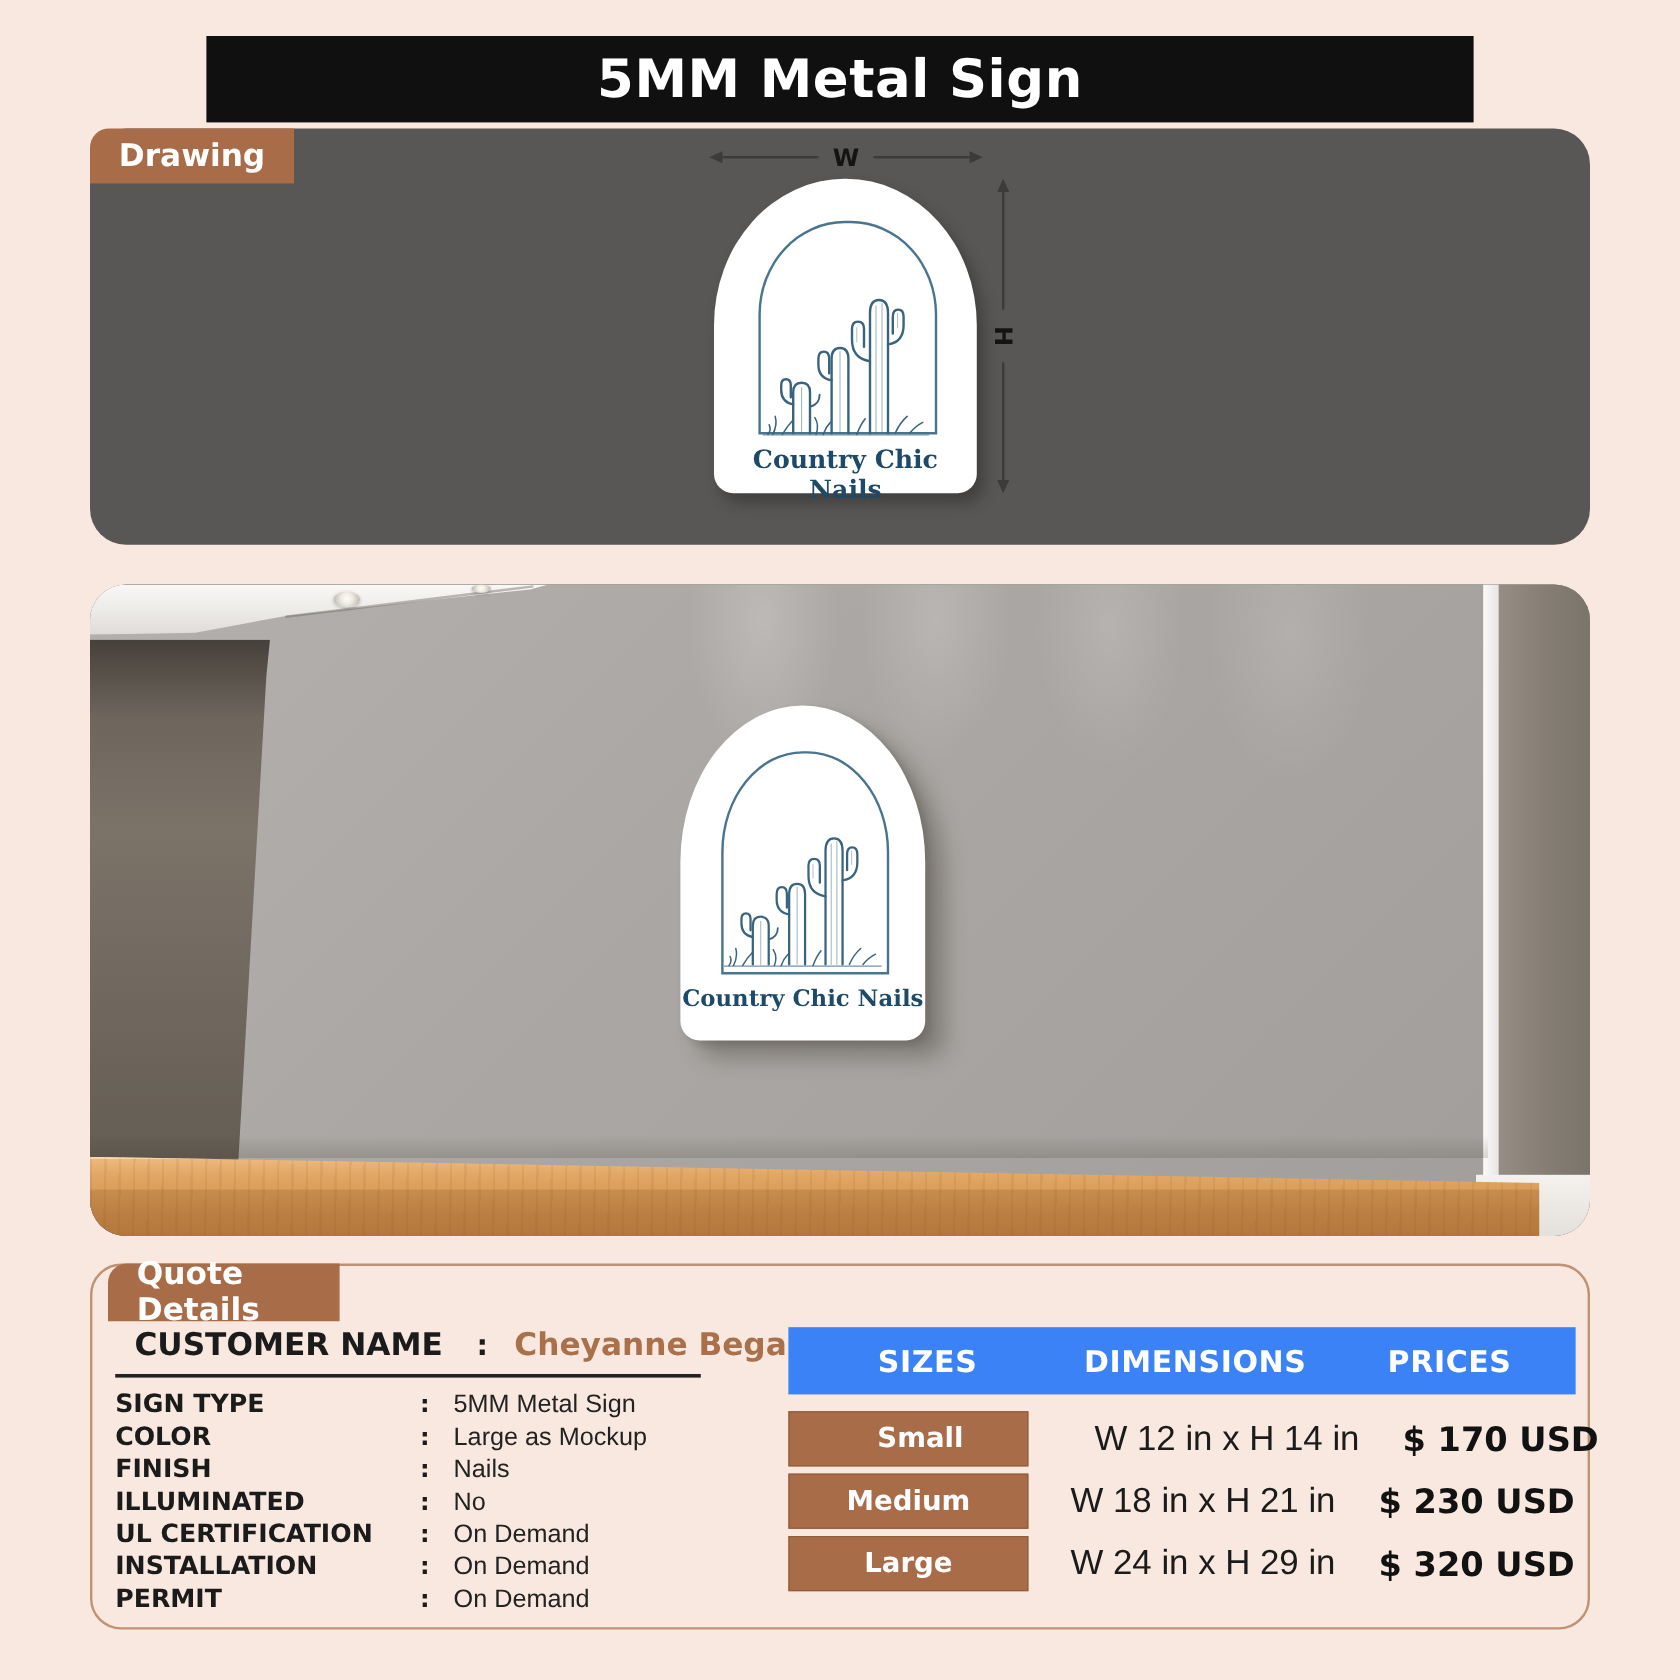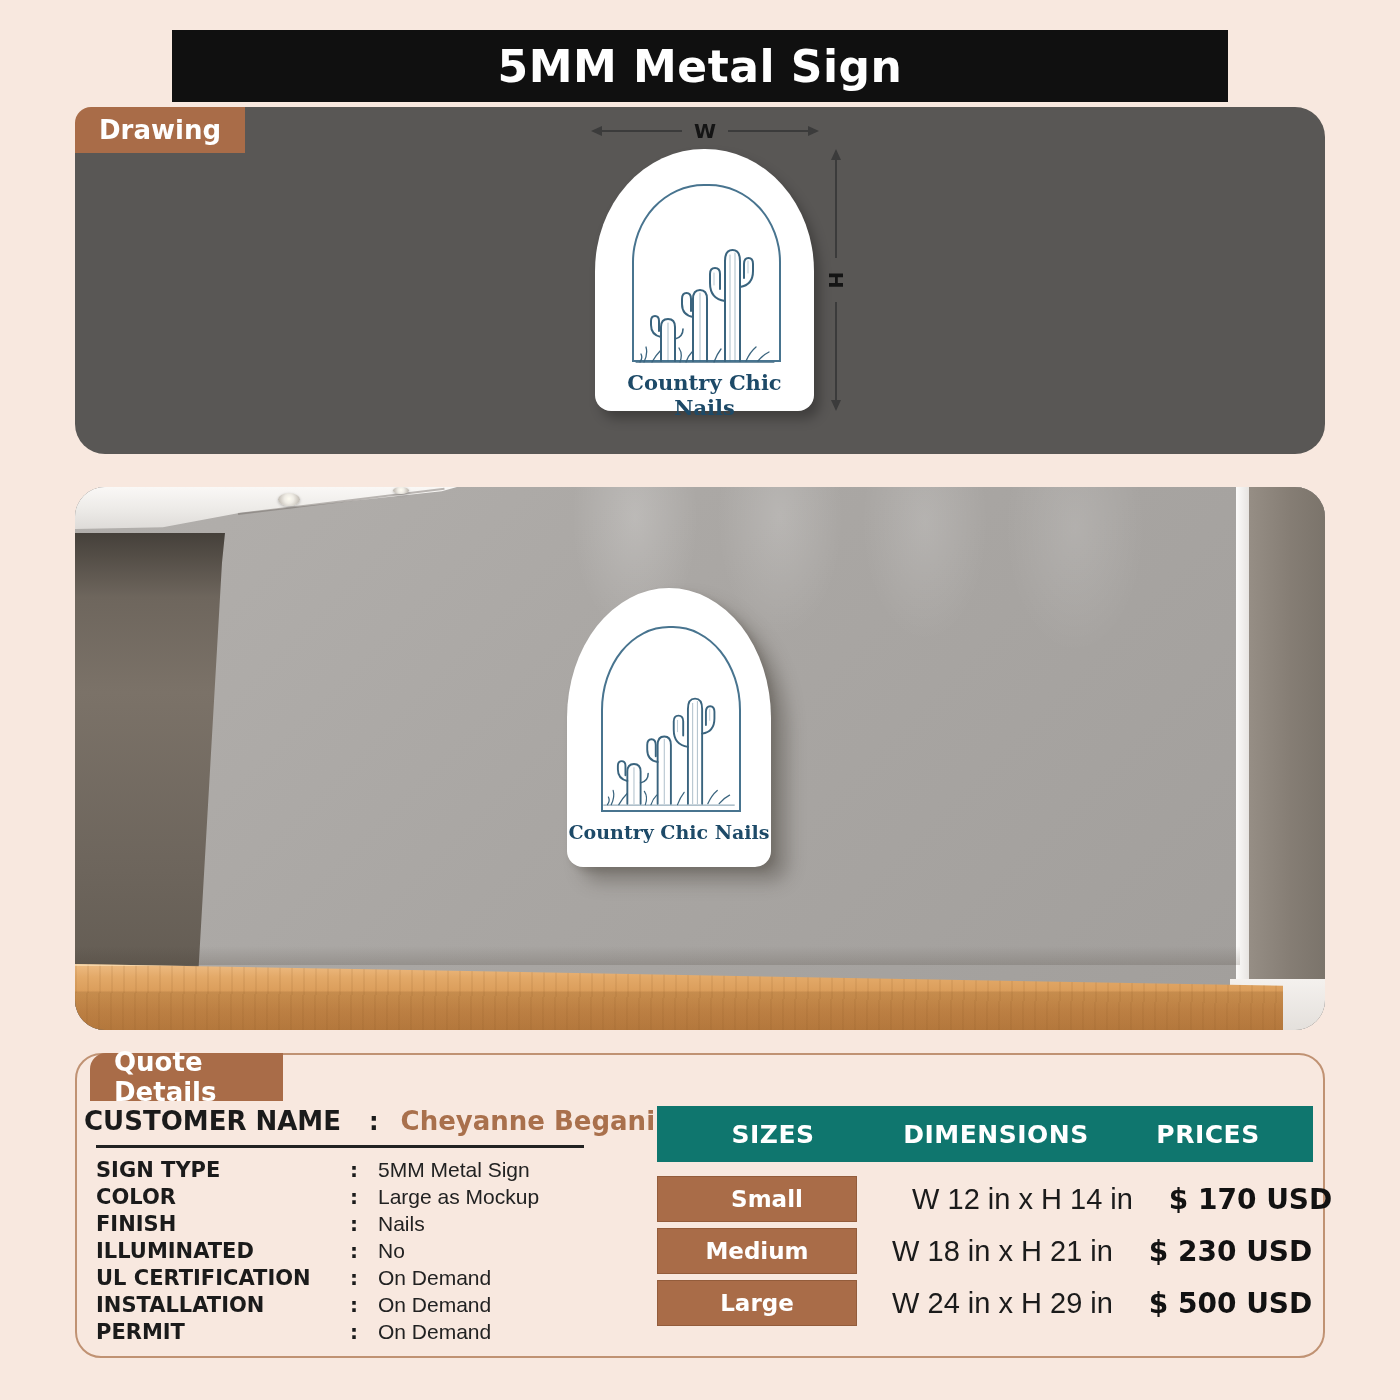--- a/index.html
+++ b/index.html
@@ -111,33 +111,33 @@
     clip-path:polygon(0 0,100% 33%,100% 100%,0 100%);
     background:
       linear-gradient(180deg,rgba(255,236,200,.55) 0 2px,rgba(255,255,255,0) 2px),
       repeating-linear-gradient(91deg,rgba(130,80,30,.10) 0 2px,rgba(0,0,0,0) 2px 12px),
       linear-gradient(180deg,rgba(0,0,0,0) 0 40%,rgba(92,52,10,.16) 43%,rgba(92,52,10,.10) 100%),
       linear-gradient(180deg,#eebc83 0%,#e3a968 20%,#d89a57 48%,#ca8a4b 72%,#bd7f42 100%);}
 
   
   .quote-box{left:75px;top:1053px;width:1250px;height:305px;box-sizing:border-box;
     border:2px solid #c09273;border-radius:26px;background:#f8e8df;}
-  .customer-row{left:84px;top:1106px;display:flex;align-items:baseline;}
+  .customer-row{left:112px;top:1106px;display:flex;align-items:baseline;}
   .customer-label{font-family:"DejaVu Sans",sans-serif;font-weight:700;font-size:26px;color:#1b1b1b;}
   .customer-colon{font-family:"DejaVu Sans",sans-serif;font-weight:700;font-size:24px;color:#1b1b1b;margin:0 22px 0 28px;}
   .customer-name{font-family:"DejaVu Sans",sans-serif;font-weight:700;font-size:26px;color:#a9704c;}
   .customer-underline{left:96px;top:1145px;width:488px;height:3px;background:#222;}
 
   .fields{left:96px;top:1158px;width:480px;}
   .field-row{display:flex;align-items:baseline;height:27px;}
   .field-label{width:254px;font-family:"DejaVu Sans",sans-serif;font-weight:700;font-size:21px;color:#1b1b1b;}
   .field-colon{width:28px;font-family:"DejaVu Sans",sans-serif;font-weight:700;font-size:20px;color:#1b1b1b;}
   .field-value{font-size:21px;color:#222;}
 
-  .price-header{left:657px;top:1106px;width:656px;height:56px;background:#0f766e;
+  .price-header{left:657px;top:1106px;width:656px;height:56px;background:#3b82f6;
     display:grid;grid-template-columns:232px 1fr 210px;align-items:center;}
   .price-header span{color:#fff;font-family:"DejaVu Sans",sans-serif;font-weight:700;
     font-size:25px;text-align:center;letter-spacing:.5px;}
   .size-badge{position:absolute;left:657px;width:200px;height:46px;background:#a96c48;
     border:1px solid #935c3b;box-sizing:border-box;display:flex;align-items:center;justify-content:center;
     color:#fff;font-family:"DejaVu Sans",sans-serif;font-weight:700;font-size:23px;}
   .dims-cell{position:absolute;left:860px;width:285px;height:46px;display:flex;align-items:center;justify-content:center;
     font-size:29px;color:#1b1b1b;}
   .price-cell{position:absolute;left:1148px;width:165px;height:46px;display:flex;align-items:center;justify-content:center;
     font-family:"DejaVu Sans",sans-serif;font-weight:700;font-size:28px;color:#121212;}
@@ -291,14 +291,14 @@
   <div class="price-cell row-1">$ 170 USD</div>
 </div>
 <div>
   <div class="size-badge row-2">Medium</div>
   <div class="dims-cell row-2">W 18 in x H 21 in</div>
   <div class="price-cell row-2">$ 230 USD</div>
 </div>
 <div>
   <div class="size-badge row-3">Large</div>
   <div class="dims-cell row-3">W 24 in x H 29 in</div>
-  <div class="price-cell row-3">$ 500 USD</div>
+  <div class="price-cell row-3">$ 320 USD</div>
 </div>
 
 </body></html>

